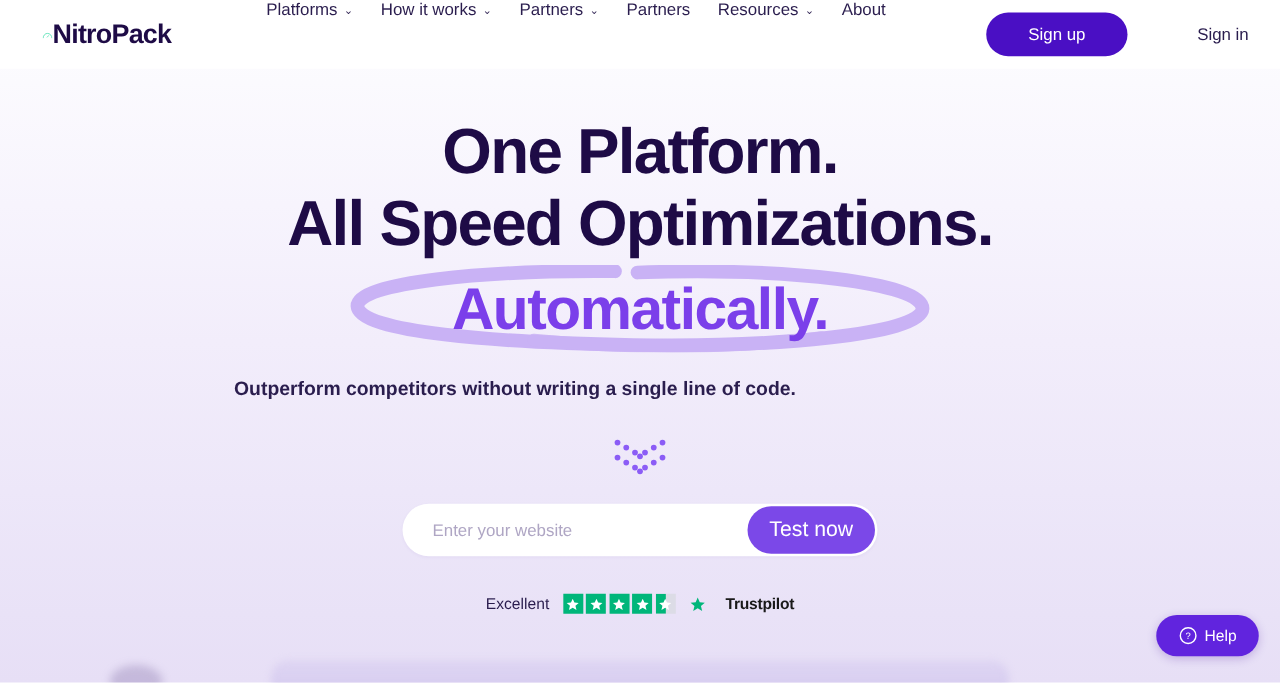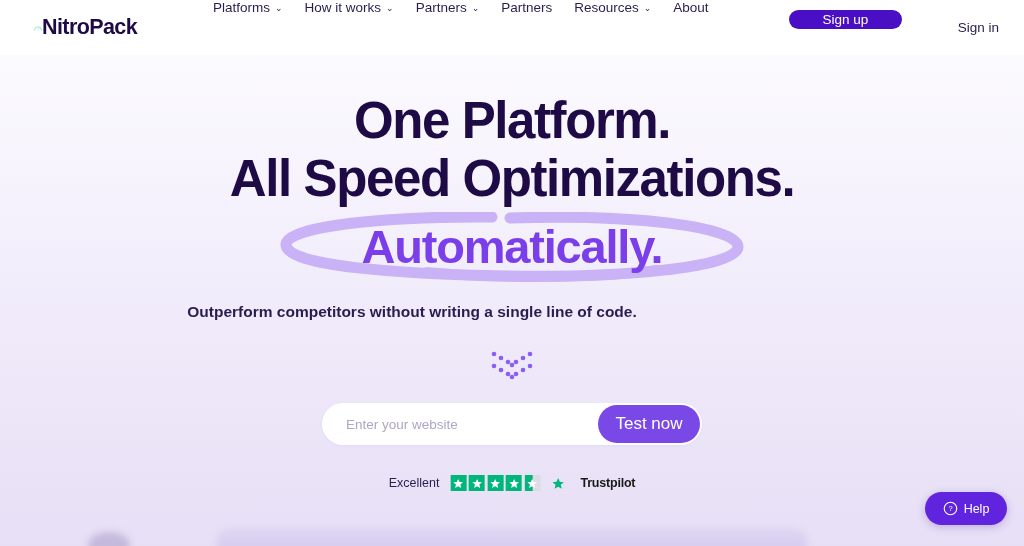--- a/index.html
+++ b/index.html
@@ -86,21 +86,21 @@
     line-height: 1;
     position: relative;
     top: 1px;
   }
 
   #signup-btn {
     position: absolute;
     right: 122px;
     top: 10px;
     width: 113px;
-    height: 19px;
+    height: 35px;
     border-radius: 18px;
     background: #4A0FC4;
     color: #FFFFFF;
     font-size: 13.5px;
     font-weight: 400;
     display: flex;
     align-items: center;
     justify-content: center;
     cursor: pointer;
     border: none;

